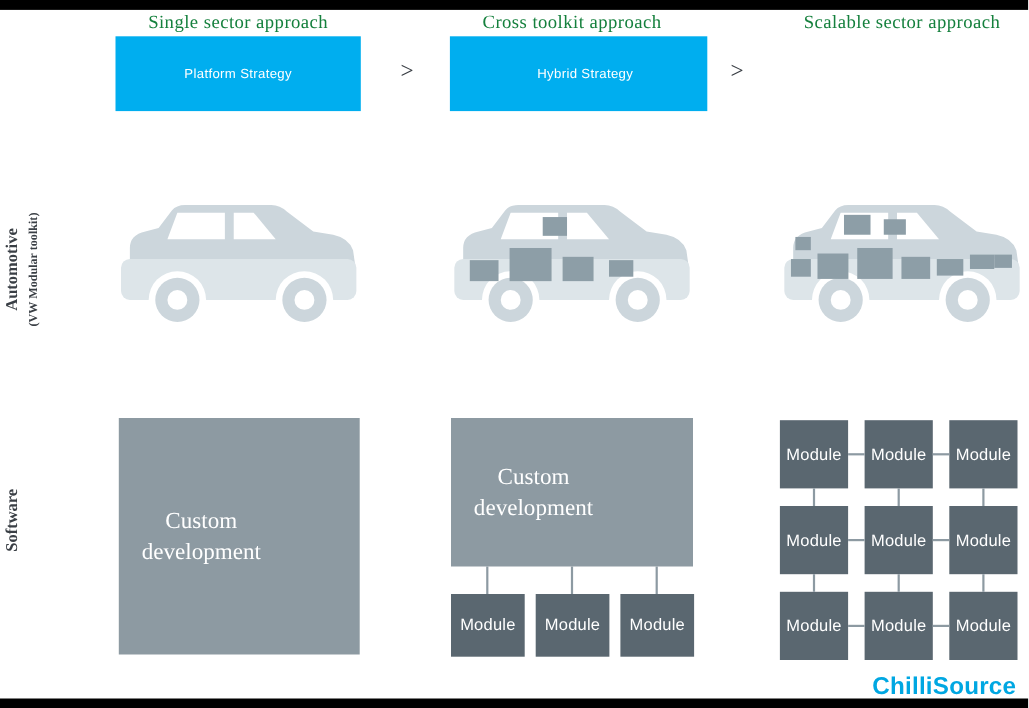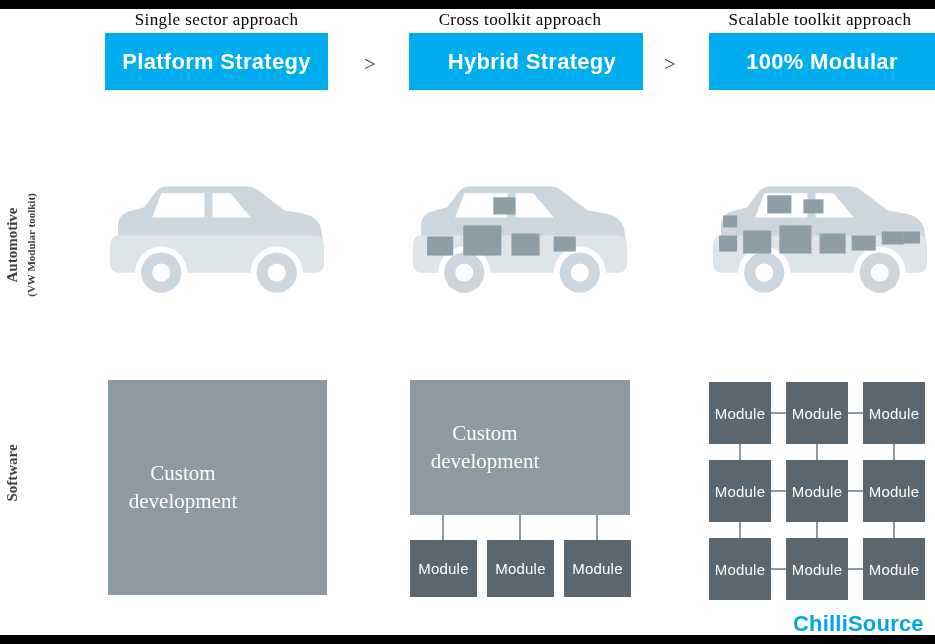--- a/index.html
+++ b/index.html
@@ -6,26 +6,26 @@
   #canvas {
     position:relative; width:935px; height:644px; background:#ffffff;
     overflow:hidden; font-family:"Liberation Sans", sans-serif;
   }
   .bar { position:absolute; left:0; width:935px; background:#000; }
   .bar-top { top:0; height:9px; }
   .bar-bottom { top:635px; height:9px; }
 
   .col-header {
     position:absolute; top:9px; height:22px; line-height:22px; text-align:center;
-    font-family:"Liberation Serif", serif; font-size:17px; color:#000000; letter-spacing:0.4px;
+    font-family:"Liberation Serif", serif; font-size:17px; color:#15803d; letter-spacing:0.4px;
   }
   .banner {
-    position:absolute; top:33px; height:57px; background:#00aeef; color:#ffffff;
+    position:absolute; top:33px; height:68px; background:#00aeef; color:#ffffff;
     display:flex; align-items:center; justify-content:center;
-    font-size:22px; font-weight:bold; letter-spacing:0.3px;
+    font-size:12px; font-weight:normal; letter-spacing:0.3px;
   }
   .arrow {
     position:absolute; top:52px; width:20px; text-align:center;
     font-family:"Liberation Serif", serif; font-size:21px; color:#3a3f45;
   }
   .vlabel {
     position:absolute; transform:translate(-50%,-50%) rotate(-90deg);
     white-space:nowrap; font-family:"Liberation Serif", serif;
     font-weight:bold; color:#3a3f45;
   }
@@ -55,25 +55,24 @@
 </style>
 </head>
 <body>
 
 <div id="canvas">
 
   <div class="bar bar-top"></div>
 
   <div class="col-header" style="left:105px;width:223px;">Single sector approach</div>
   <div class="col-header" style="left:409px;width:222px;">Cross toolkit approach</div>
-  <div class="col-header" style="left:705px;width:230px;">Scalable toolkit approach</div>
+  <div class="col-header" style="left:705px;width:230px;">Scalable sector approach</div>
 
   <div class="banner" style="left:105px;width:223px;">Platform Strategy</div>
   <div class="banner" style="left:409px;width:222px;padding-left:12px;">Hybrid Strategy</div>
-  <div class="banner" style="left:709px;width:226px;">100% Modular</div>
 
   <div class="arrow" style="left:360px;">&gt;</div>
   <div class="arrow" style="left:660px;">&gt;</div>
 
   <div class="vlabel main" style="left:12px;top:245px;">Automotive</div>
   <div class="vlabel sub" style="left:31px;top:245px;">(VW Modular toolkit)</div>
   <div class="vlabel main" style="left:12px;top:473px;">Software</div>
 
   <svg class="car" style="left:104px;top:173px;" width="226" height="131" viewBox="0 0 225 130">
     <defs>

